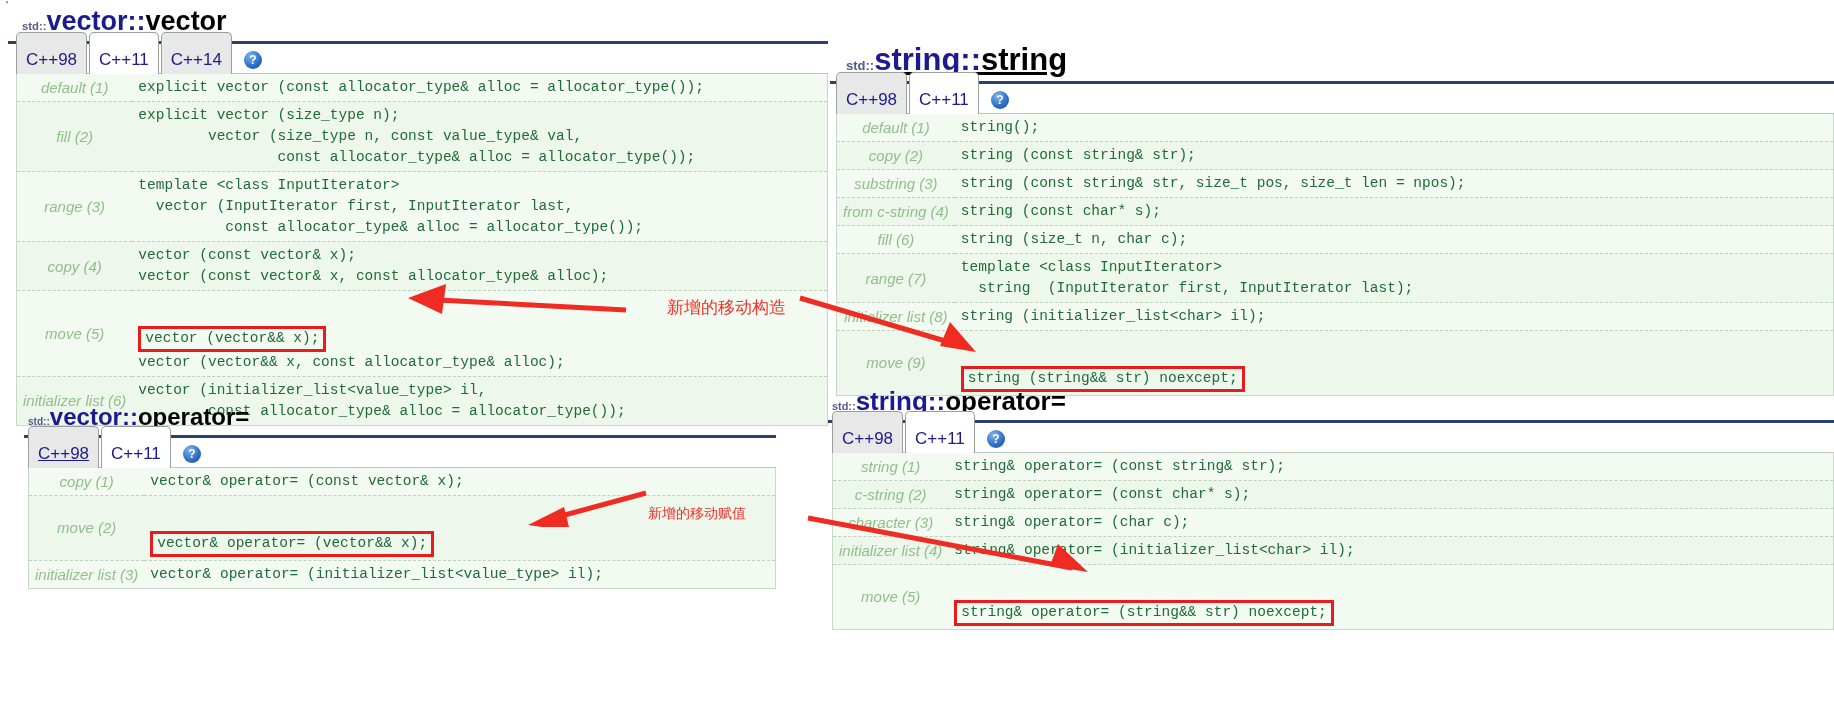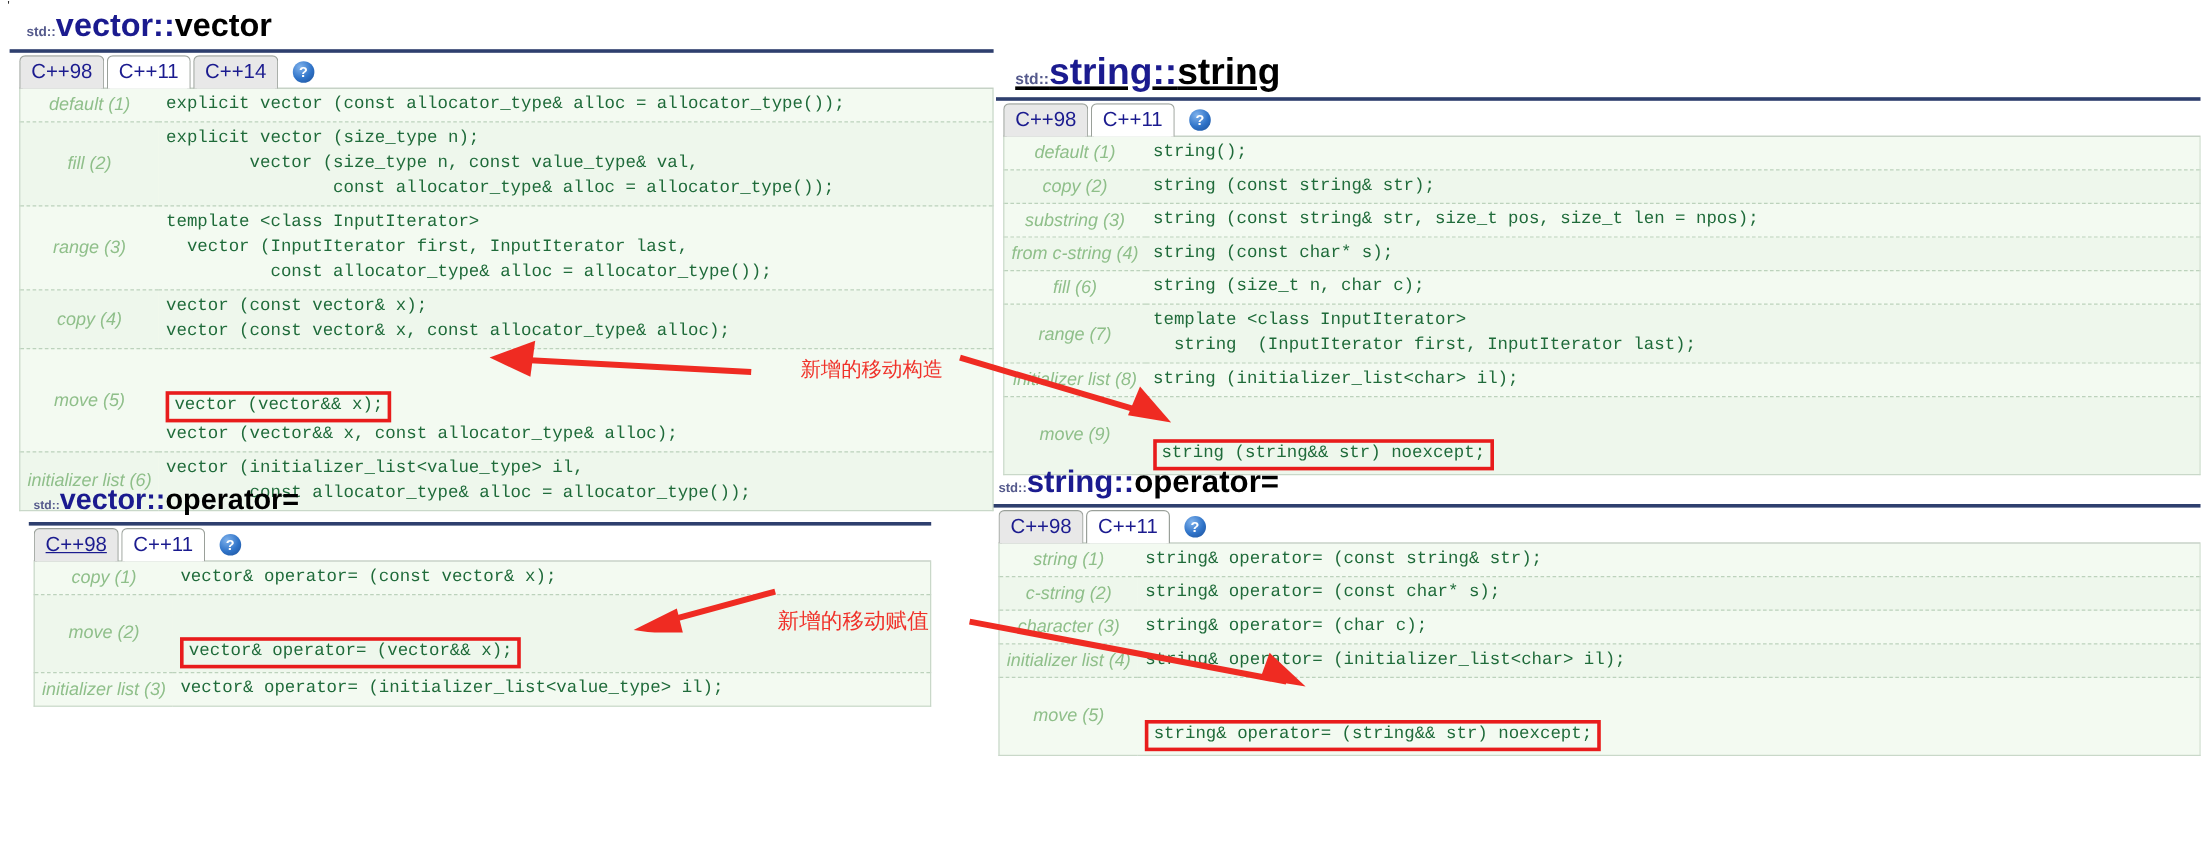--- a/index.html
+++ b/index.html
@@ -46,21 +46,21 @@
     height: 30px;
     display: flex;
     align-items: flex-end;
     gap: 2px;
     border-bottom: 1px solid #b9c7b9;
   }
   .tab {
     font-family: "Liberation Sans", sans-serif;
     font-size: 17px;
     color: #1b1b8f;
-    padding: 3px 9px 4px 9px;
+    padding: 17px 9px 4px 9px;
     border: 1px solid #9aa09a;
     border-bottom: none;
     border-radius: 5px 5px 0 0;
     background: #e8e8e8;
     line-height: 1.2;
     cursor: pointer;
     position: relative;
     top: 1px;
   }
   .tab.active {
@@ -336,20 +336,20 @@
   <svg class="arrow-svg" style="left:790px; top:288px;" width="190" height="70">
     <line x1="10" y1="10" x2="172" y2="58" stroke="#ef2b22" stroke-width="5"></line>
     <polygon points="186,64 150,58 160,34" fill="#ef2b22"></polygon>
   </svg>
 
   <svg class="arrow-svg" style="left:520px; top:485px;" width="130" height="42">
     <line x1="126" y1="8" x2="30" y2="34" stroke="#ef2b22" stroke-width="5"></line>
     <polygon points="8,40 44,22 50,46" fill="#ef2b22"></polygon>
   </svg>
 
-  <div class="annot" style="left:648px; top:505px; font-size:18px;">新增的移动赋值</div>
+  <div class="annot" style="left:648px; top:505px; font-size:14px;">新增的移动赋值</div>
 
   <svg class="arrow-svg" style="left:800px; top:508px;" width="290" height="70">
     <line x1="8" y1="10" x2="272" y2="60" stroke="#ef2b22" stroke-width="5"></line>
     <polygon points="288,64 250,58 258,36" fill="#ef2b22"></polygon>
   </svg>
 
 </div>
 
 </body></html>

